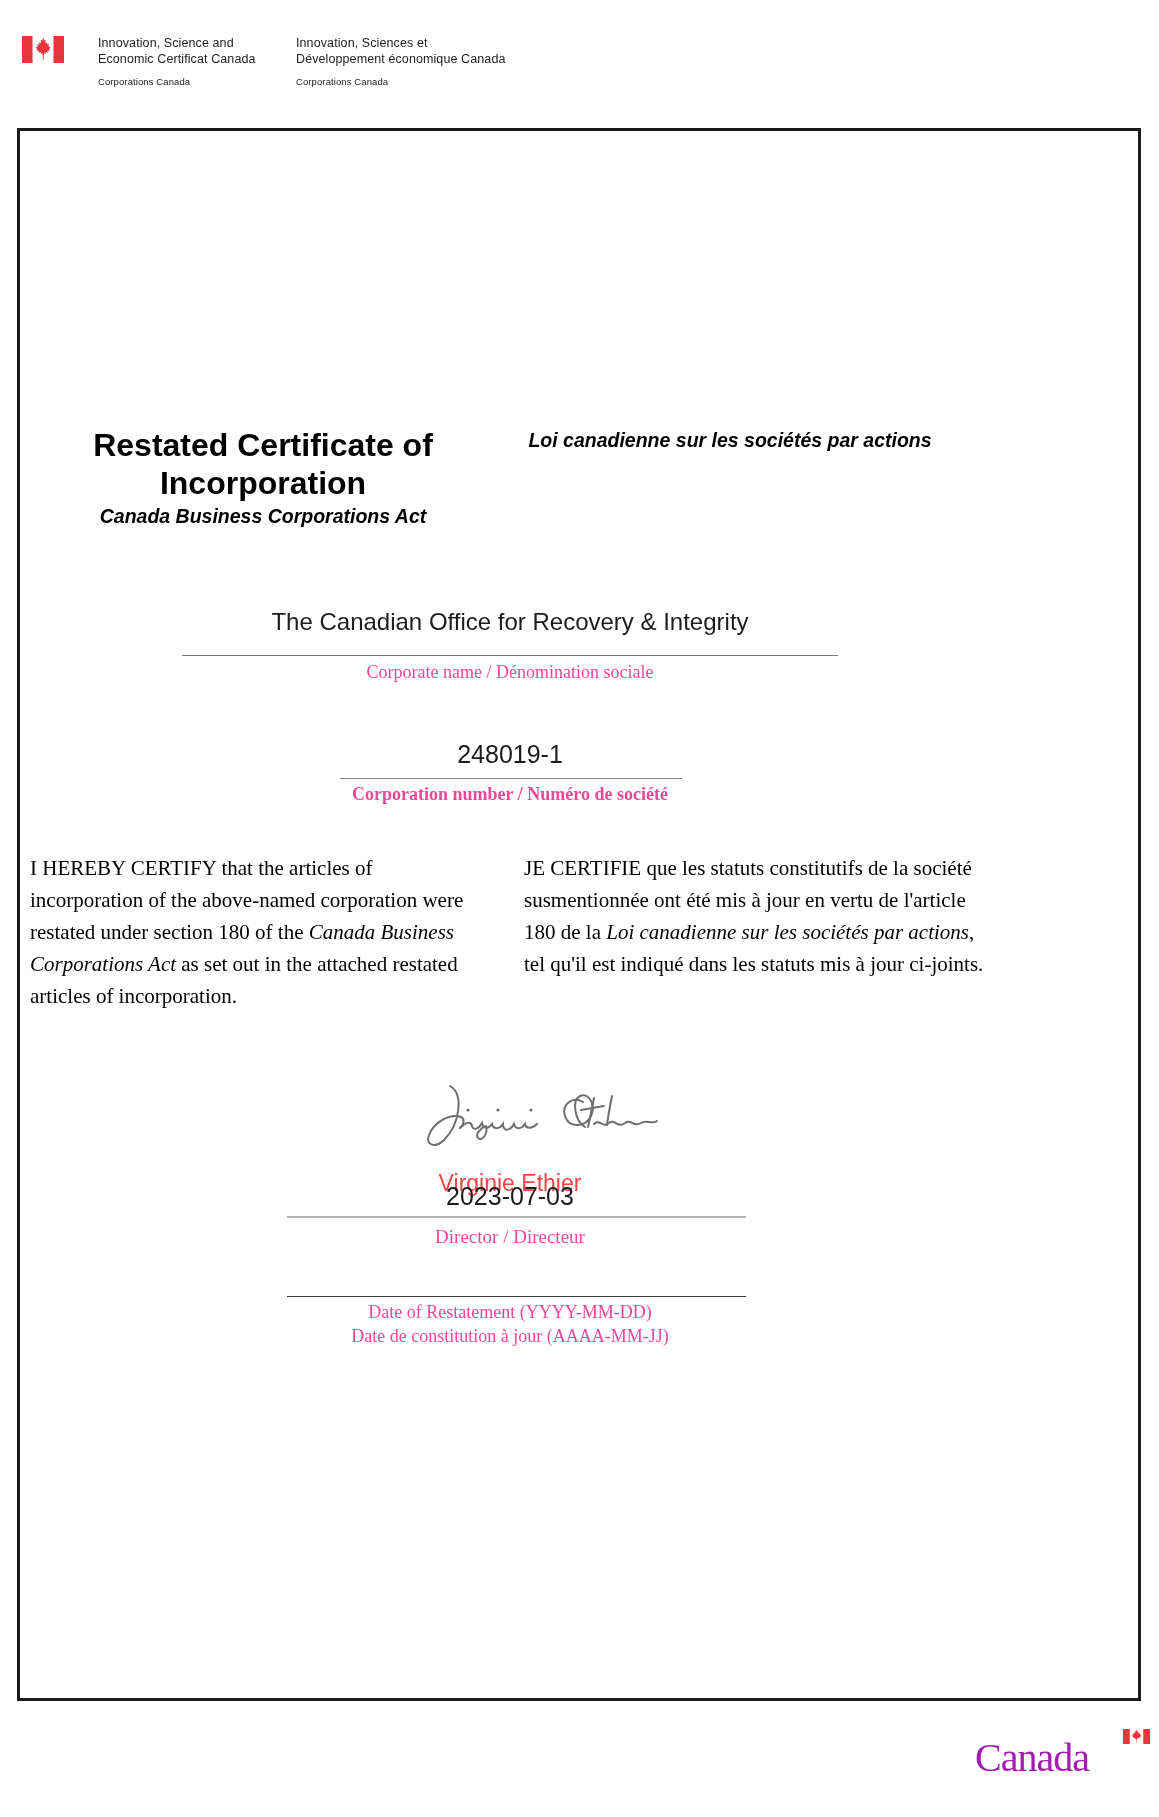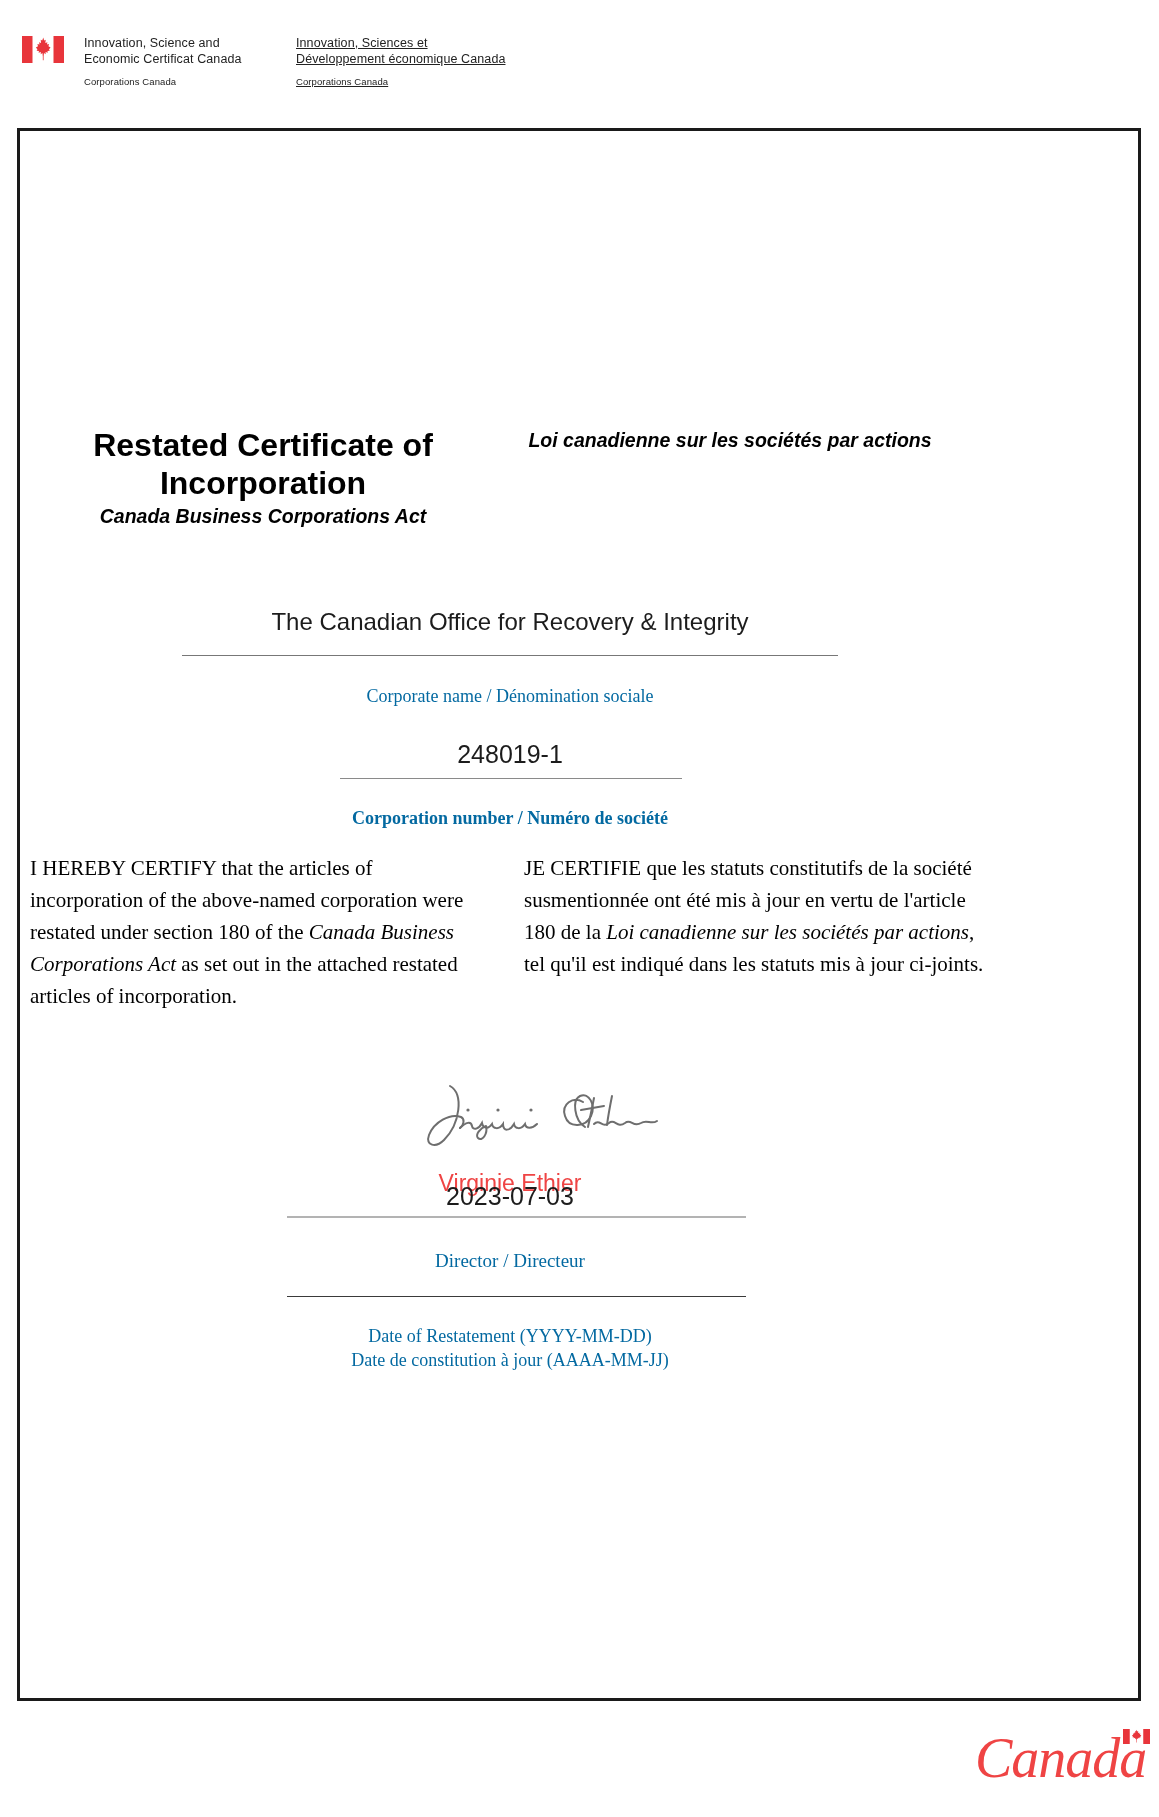--- a/index.html
+++ b/index.html
@@ -4,41 +4,41 @@
 <title>Restated Certificate of Incorporation</title>
 <style>
   * { margin:0; padding:0; box-sizing:border-box; }
   body { width:1159px; height:1817px; background:#ffffff; position:relative;
          font-family:"Liberation Sans", sans-serif; color:#111; }
   .abs { position:absolute; }
 
   
   .hdr-flag { left:22px; top:36px; width:42px; height:27px; }
   .dept { top:36px; font-size:12.5px; line-height:15.5px; color:#222; letter-spacing:0.1px; }
-  .dept-en { left:84px; }
-  .dept-fr { left:296px;text-decoration:underline; }
+  .dept-en { left:98px; }
+  .dept-fr { left:296px; }
   .dept .sub { display:block; margin-top:7px; font-size:9.5px; color:#222; }
 
   
   .cert-box { left:17px; top:128px; width:1124px; height:1573px;
               border:3px solid #1a1a1a; background:#fff; }
 
   
   .title-col { top:426px; text-align:center; }
   .title-en { left:63px;  width:400px; }
   .title-fr { left:515px; width:430px; }
   .title-col h1 { font-size:32px; line-height:38px; font-weight:bold; color:#000; }
   .title-col .law { margin-top:3px; font-size:19.5px; font-weight:bold; font-style:italic; color:#000; }
 
   
   .center-col { left:150px; width:720px; text-align:center; }
   .corp-name   { top:608px; font-size:24px; color:#1c1c1c; }
   .rule        { border-top:1px solid #777; height:0; }
   .rule-name   { left:182px; top:655px; width:656px; }
-  .field-label { font-family:"Liberation Serif", serif; font-size:18px; color:#0369a1;margin-top:24px; }
+  .field-label { font-family:"Liberation Serif", serif; font-size:18px; color:#ec4899; }
   .lbl-name    { top:662px; }
   .corp-num    { top:740px; font-size:25px; color:#1c1c1c; }
   .rule-num    { left:340px; top:778px; width:342px; border-top-color:#8a8a8a; }
   .lbl-num     { top:784px;font-weight:bold; }
 
   
   .body-par { top:852px; font-family:"Liberation Serif", serif; font-size:21px;
               line-height:32px; color:#000; text-align:left; }
   .body-en { left:30px;  width:458px; }
   .body-fr { left:500px; width:462px;margin-left:24px; }
@@ -48,22 +48,22 @@
   .sig-name  { top:1170px; font-size:23px; color:#ef4444; }
   .rule-sig  { left:287px; top:1216px; width:459px; border-top:2px solid #b3b3b3; }
   .sig-title { top:1226px; font-size:19px; }
   .sig-date  { top:1182px; font-size:25px; color:#1c1c1c; }
   .rule-date { left:287px; top:1296px; width:459px; border-top:1px solid #3a3a3a; }
   .lbl-date-en { top:1302px; }
   .lbl-date-fr { top:1326px; }
 
   
   .wordmark { left:975px; top:1732px; width:180px; height:60px; }
-  .wordmark .wm-text { font-family:"Liberation Serif", serif; font-size:56px;
-                       letter-spacing:-1px; color:#ef4444; line-height:52px;font-style:italic; }
+  .wordmark .wm-text { font-family:"Liberation Serif", serif; font-size:40px;
+                       letter-spacing:-1px; color:#a21caf; line-height:52px; }
   .wm-flag { position:absolute; left:148px; top:-3px; width:27px; height:15px; }
 </style>
 </head>
 <body>
 
 <svg class="abs hdr-flag" viewBox="0 0 200 100" preserveAspectRatio="none" aria-hidden="true">
   <rect x="0" y="0" width="50" height="100" fill="#e8353b"></rect>
   <rect x="150" y="0" width="50" height="100" fill="#e8353b"></rect>
   <g transform="translate(55,2) scale(0.92)">
     <polygon fill="#e8353b" points="50,4 55,16 63,13 61,26 72,23 69,32 80,30 77,39 88,44 80,51 84,57 72,58 74,65 62,62 63,71 54,66 52,80 52,95 48,95 48,80 46,66 37,71 38,62 26,65 28,58 16,57 20,51 12,44 23,39 20,30 31,32 28,23 39,26 37,13 45,16"></polygon>

